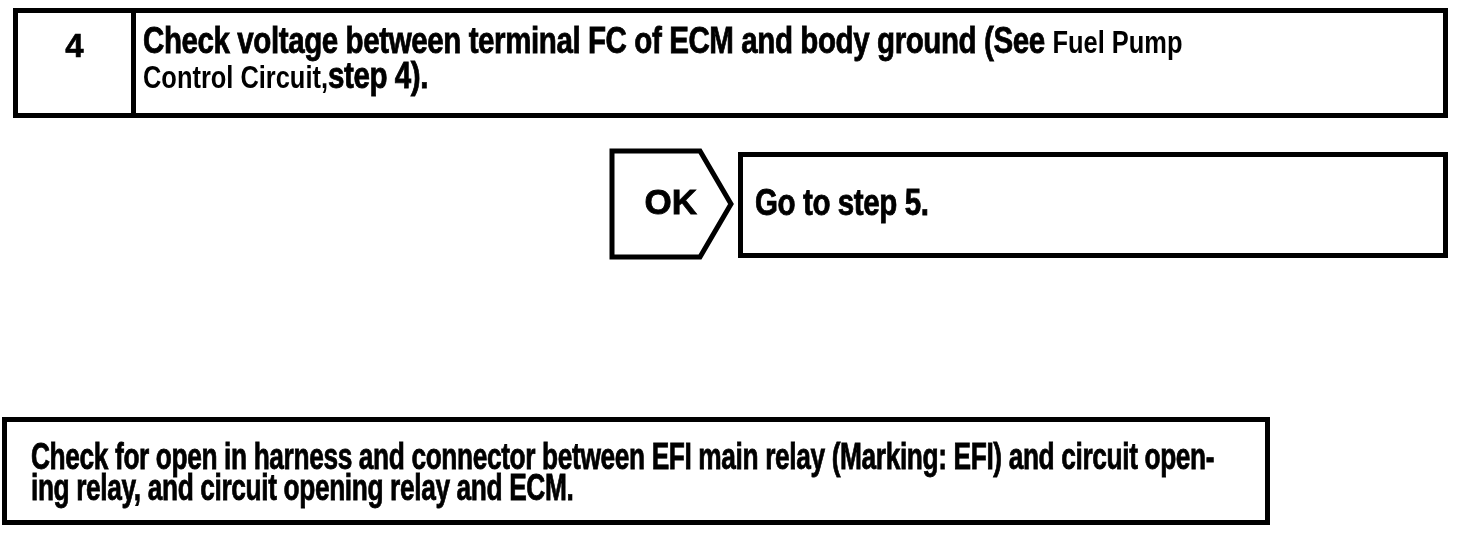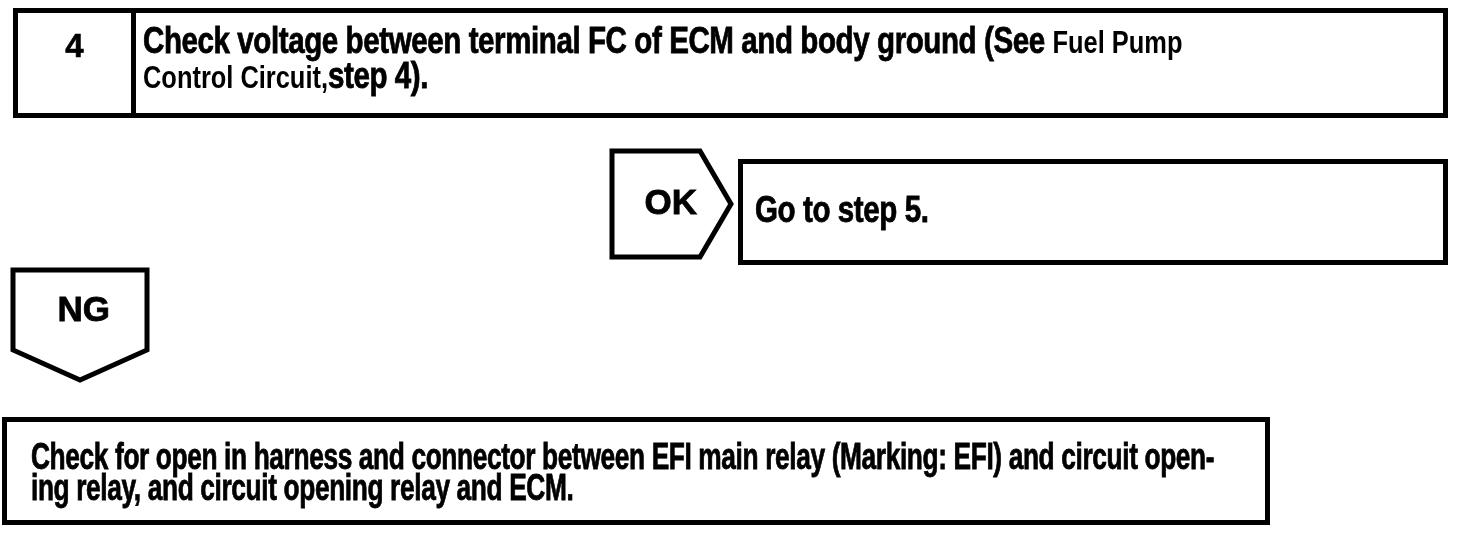--- a/index.html
+++ b/index.html
@@ -33,21 +33,21 @@
     align-items: flex-start;
     justify-content: center;
   }
   .step-number {
     font-size: 33px;
     font-weight: bold;
     line-height: 1;
     margin-top: 16px;
     -webkit-text-stroke: 0.6px #000;
   }
-  .go-box { left: 738px; top: 159px; width: 710px; height: 106px; }
+  .go-box { left: 738px; top: 152px; width: 710px; height: 106px; }
   .result-box { left: 2px; top: 417px; width: 1268px; height: 108px; }
 
   
   .line {
     position: absolute;
     white-space: pre;
     line-height: 1;
     font-weight: bold;
     font-size: 36px;
     transform: scaleX(0.82);
@@ -98,25 +98,19 @@
     <svg width="135" height="120" viewBox="0 0 135 120">
       <polygon points="7,6 95,6 126,59 95,112 7,112" fill="#ffffff" stroke="#000000" stroke-width="5" stroke-linejoin="miter"></polygon>
     </svg>
     <span class="shape-label ok-label">OK</span>
   </div>
 
   <div class="box go-box">
     <div class="line heavy go-line">Go to step 5.</div>
   </div>
 
-  <div class="shape ng-shape">
-    <svg width="145" height="120" viewBox="0 0 145 120">
-      <polygon points="5,5 139,5 139,85 72,115 5,85" fill="#ffffff" stroke="#000000" stroke-width="5" stroke-linejoin="miter"></polygon>
-    </svg>
-    <span class="shape-label ng-label">NG</span>
-  </div>
 
   <div class="box result-box">
     <div class="line heavy result-line1">Check for open in harness and connector between EFI main relay (Marking: EFI) and circuit open-</div>
     <div class="line heavy result-line2">ing relay, and circuit opening relay and ECM.</div>
   </div>
 
 </div>
 
 </body></html>

